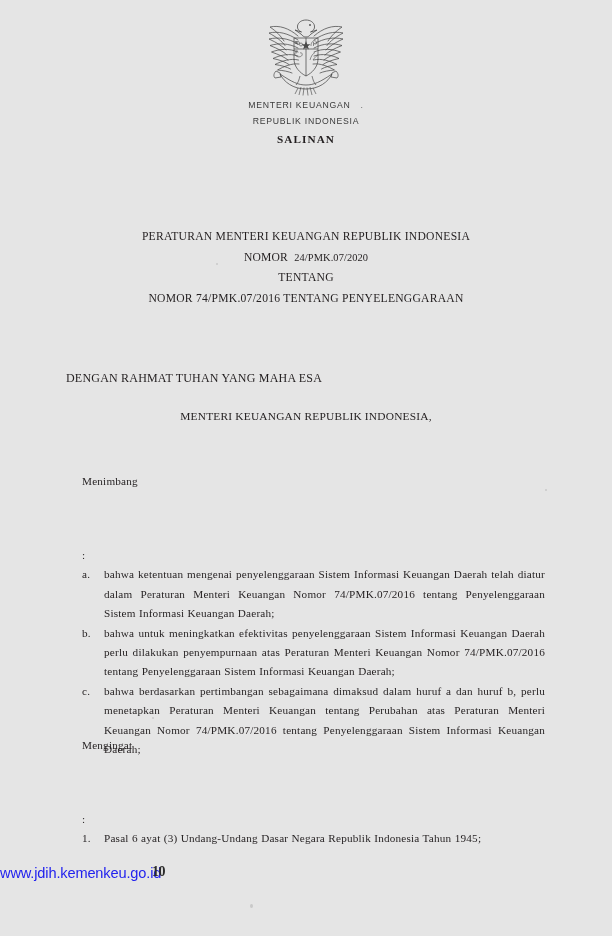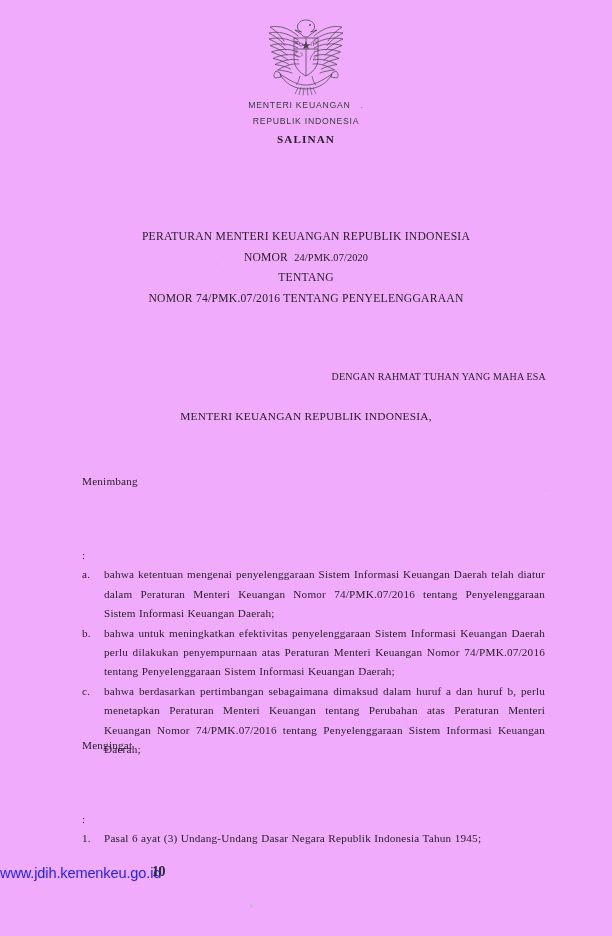--- a/index.html
+++ b/index.html
@@ -9,21 +9,21 @@
     background: #ffffff;
   }
   body {
     font-family: "Liberation Serif", "DejaVu Serif", serif;
     color: #231f20;
   }
   .page {
     position: relative;
     width: 612px;
     height: 936px;
-    background: #f0abfc;
+    background: #e5e5e5;
     overflow: hidden;
     box-sizing: border-box;
   }
 
   
   .masthead {
     position: absolute;
     top: 14px;
     left: 0;
     width: 612px;
@@ -76,22 +76,22 @@
     font-size: 10.4px;
     letter-spacing: 0.1px;
   }
 
   
   .invocation {
     position: absolute;
     top: 371px;
     left: 66px;
     width: 480px;
-    text-align: right;
-    font-size: 10px;
+    text-align: left;
+    font-size: 12px;
     letter-spacing: 0.2px;
   }
   .authority {
     position: absolute;
     top: 410px;
     left: 66px;
     width: 480px;
     text-align: center;
     font-size: 11.4px;
     letter-spacing: 0.2px;

